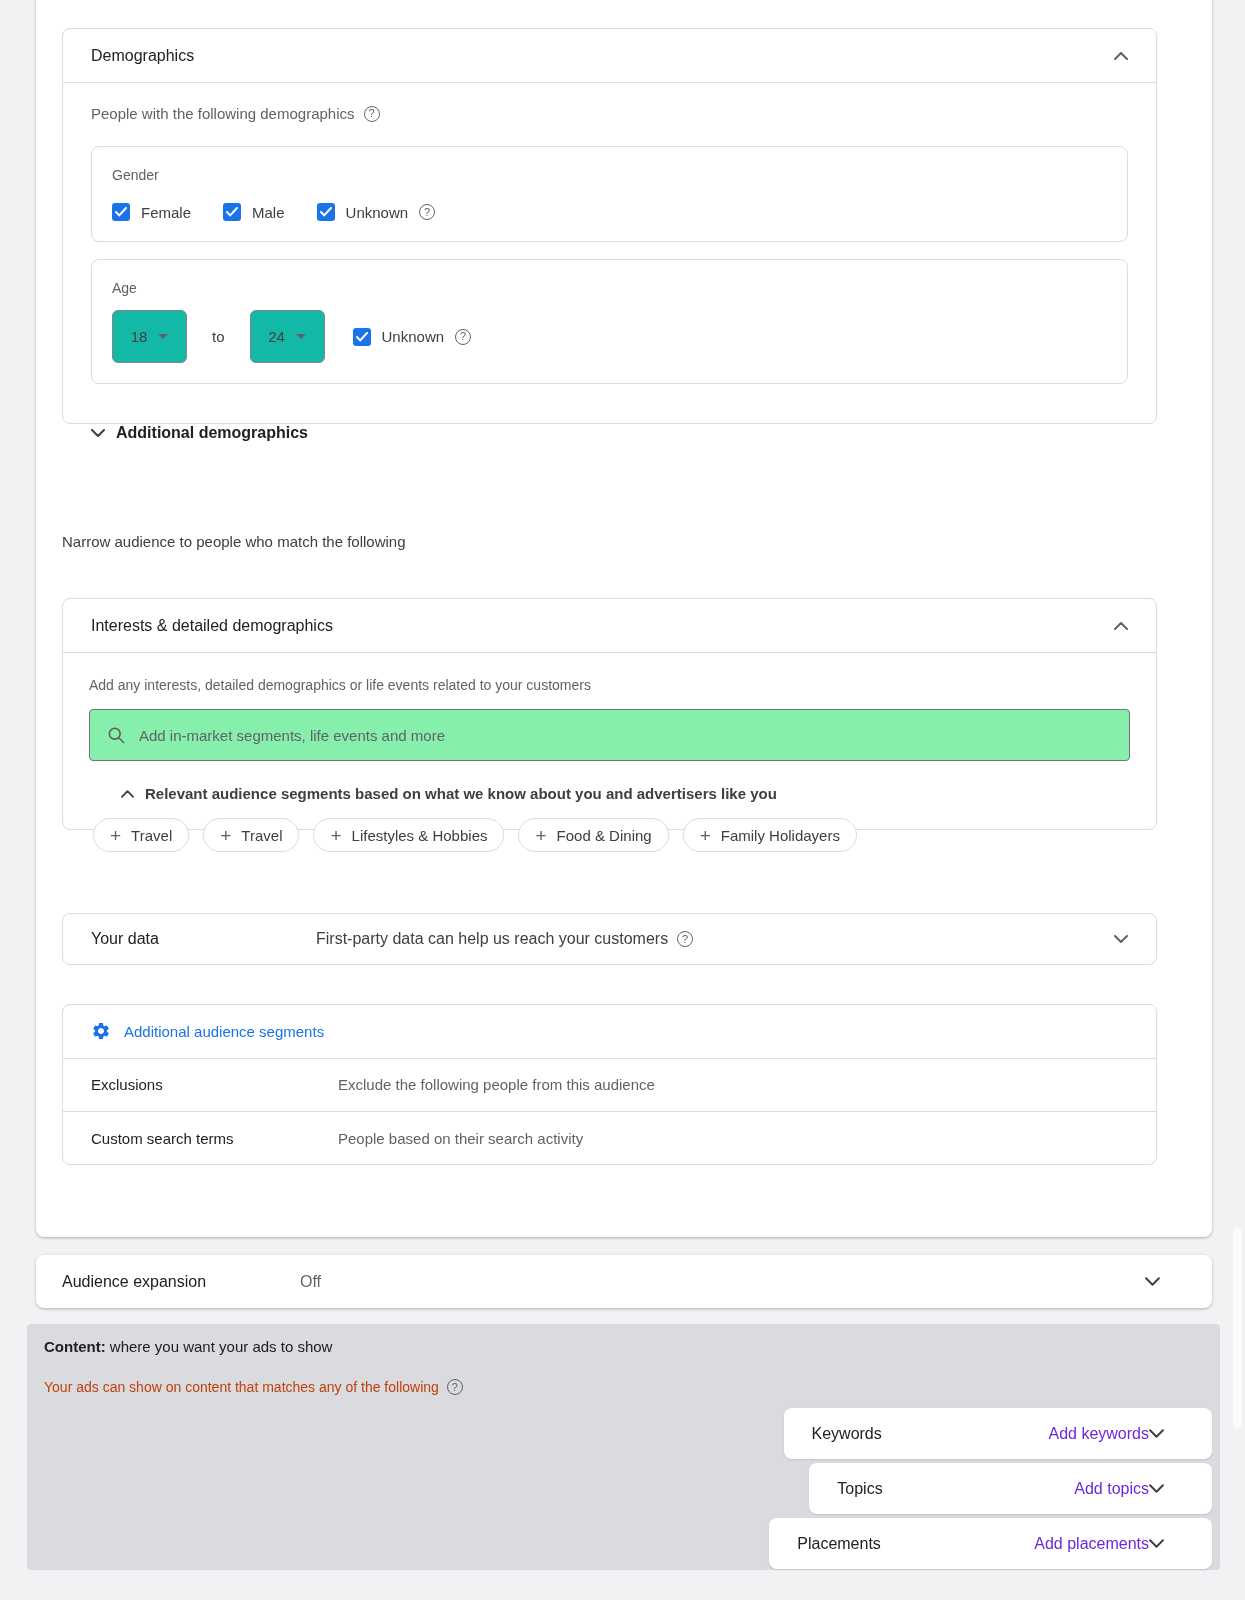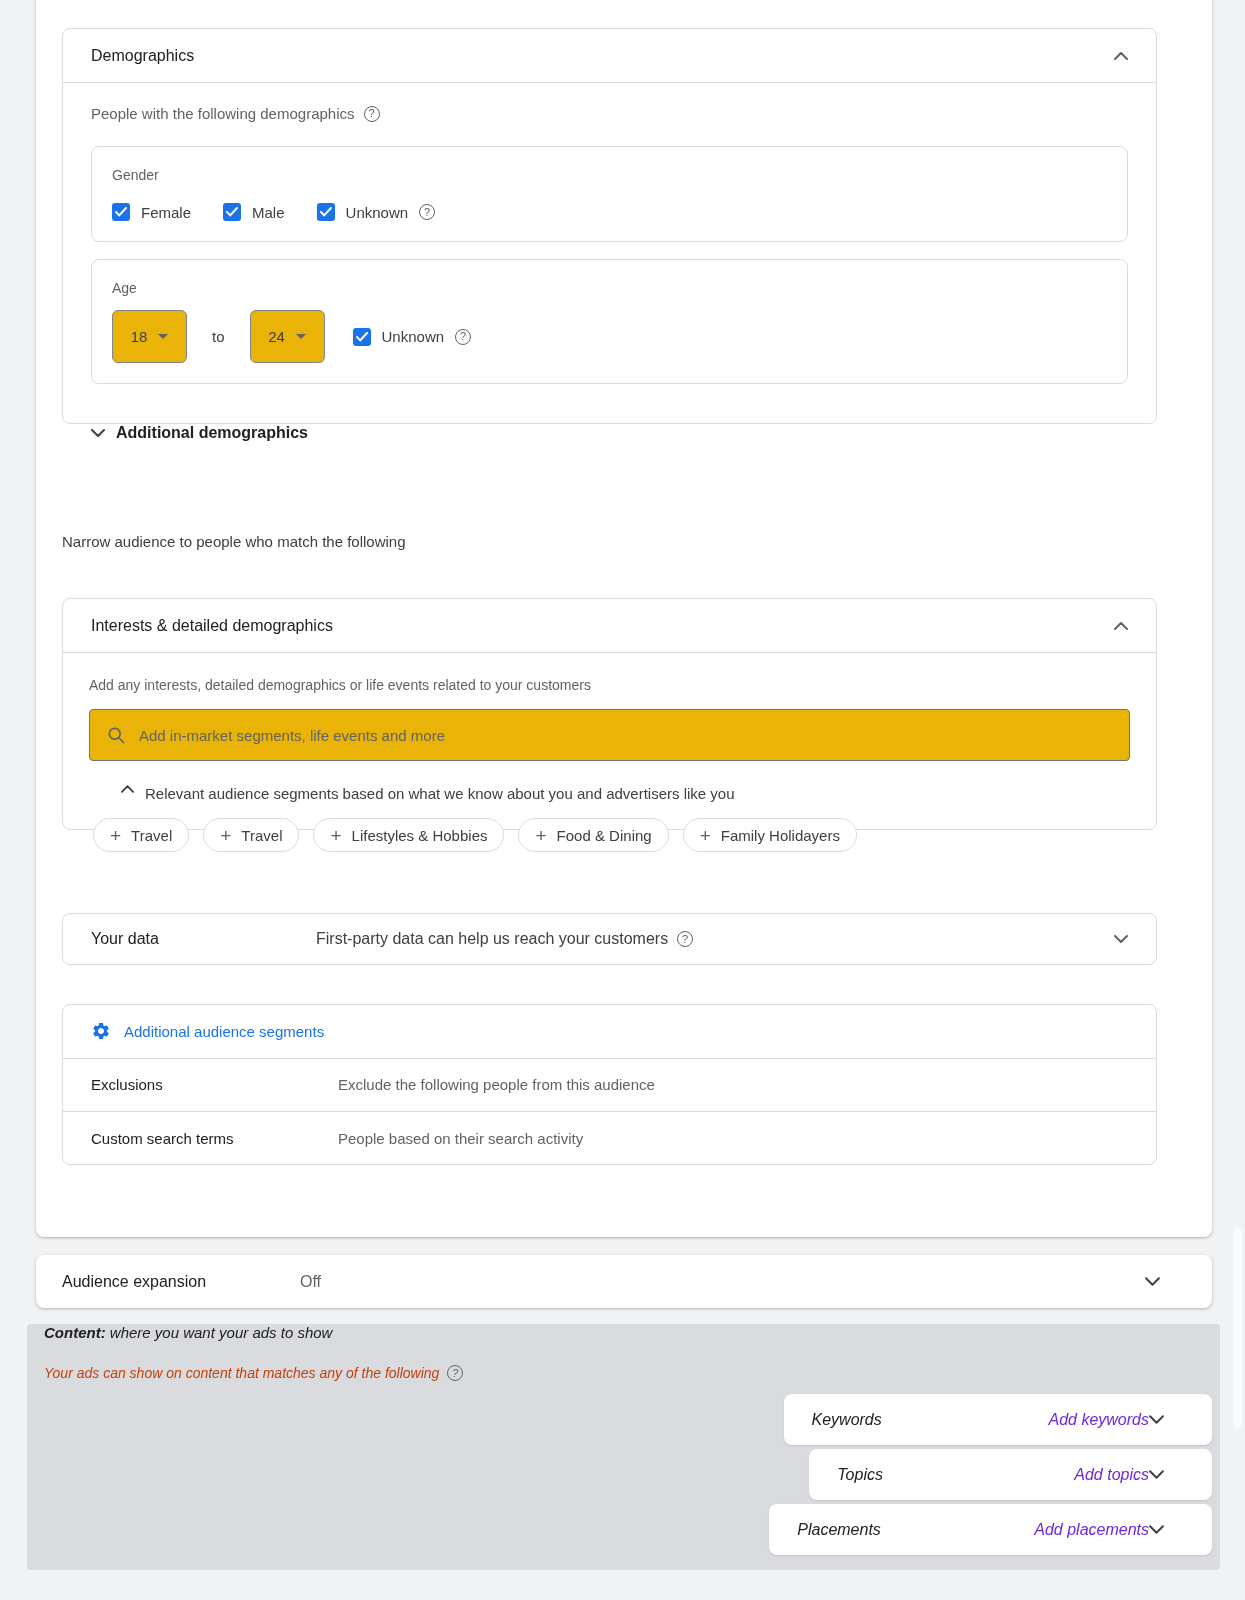--- a/index.html
+++ b/index.html
@@ -66,21 +66,21 @@
   .cb {
     width: 18px; height: 18px; border-radius: 3px;
     background: #1a73e8;
     display: inline-flex; align-items: center; justify-content: center;
   }
   .age-row { display: flex; align-items: center; margin-top: 14px; }
   .select {
     width: 75px; height: 53px;
     border: 1px solid #80868b; border-radius: 6px;
     display: inline-flex; align-items: center; justify-content: center; gap: 11px;
-    font-size: 15px; color: #3c4043; background: #eab308;
+    font-size: 15px; color: #3c4043; background: #14b8a6;
   }
   .dd-caret {
     width: 0; height: 0;
     border-left: 5px solid transparent; border-right: 5px solid transparent;
     border-top: 5.5px solid #5f6368;
   }
   .to-word { margin: 0 25px; font-size: 15px; color: #3c4043; }
   .age-unknown { margin-left: 28px; }
 
   .expander {
@@ -93,34 +93,34 @@
   #narrow-text {
     position: absolute; left: 26px; top: 547px;
     font-size: 15px; color: #3c4043;
   }
 
   .desc-line { margin-top: 24px; font-size: 14px; color: #5f6368; }
   .search-box {
     margin-top: 16px; height: 52px;
     border: 1px solid #747775; border-radius: 4px;
     display: flex; align-items: center; gap: 13px;
-    padding: 0 16px; background: #eab308;
+    padding: 0 16px; background: #86efac;
   }
   .search-box input {
     border: none; outline: none; flex: 1;
     font-size: 15px; color: #3c4043;
     font-family: "Liberation Sans", sans-serif;
     background: transparent;
   }
   .search-box input::placeholder { color: #5f6368; opacity: 1; }
 
   .suggestions-row {
     margin-top: 24px; margin-left: 32px;
-    display: flex; align-items: flex-start; gap: 11px;
-    font-size: 15px; font-weight: 400; color: #3c4043;
+    display: flex; align-items: center; gap: 11px;
+    font-size: 15px; font-weight: 700; color: #3c4043;
   }
   .chips-row { margin-top: 16px; margin-left: 4px; display: flex; gap: 14px; }
   .chip {
     height: 34px; padding: 0 16px;
     border: 1px solid #dadce0; border-radius: 17px;
     background: #fff;
     display: inline-flex; align-items: center; gap: 10px;
     font-size: 15px; color: #3c4043; cursor: default;
   }
   .chip .plus { color: #5f6368; font-size: 19px; line-height: 1; font-weight: 400; }
@@ -149,21 +149,21 @@
   }
   #audience-expansion-card .ae-label { width: 238px; flex: 0 0 238px; font-size: 16px; color: #202124; }
   #audience-expansion-card .ae-value { font-size: 16px; color: #5f6368; }
   #audience-expansion-card .push-right { padding-right: 26px; }
 
   #content-panel {
     position: absolute; left: 27px; top: 1324px;
     width: 1193px; height: 246px;
     background: #d9dbde;
     border-radius: 4px;
-    font-style: italic;
+    padding-top: 14px;
   }
   .cp-title { margin-left: 17px; font-size: 15px; color: #202124; }
   .cp-title .bold { font-weight: 700; }
   .cp-subtitle {
     margin-top: 24px; margin-left: 17px;
     display: flex; align-items: center; gap: 8px;
     font-size: 14px; color: #c2410c;
   }
   .cp-rows {
     margin-top: 13px; margin-left: 9px;

